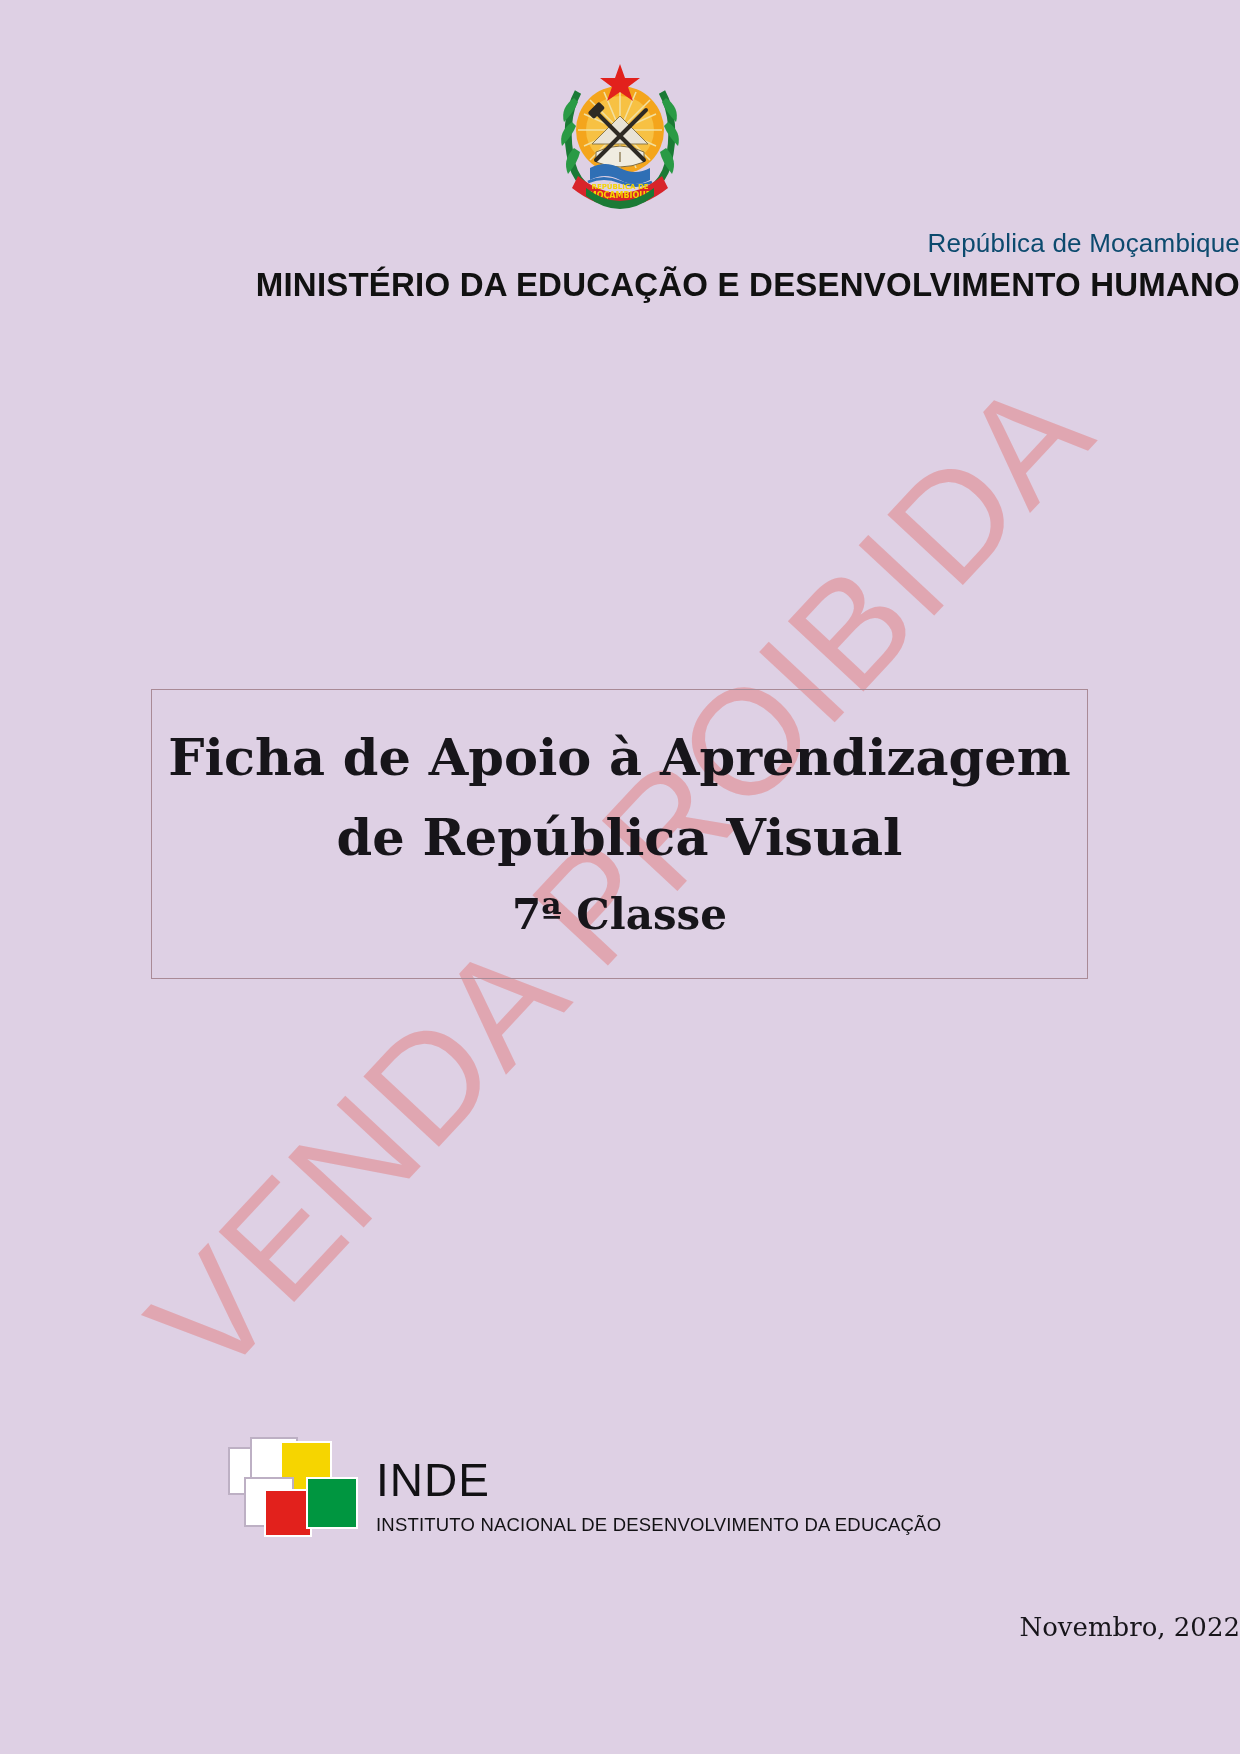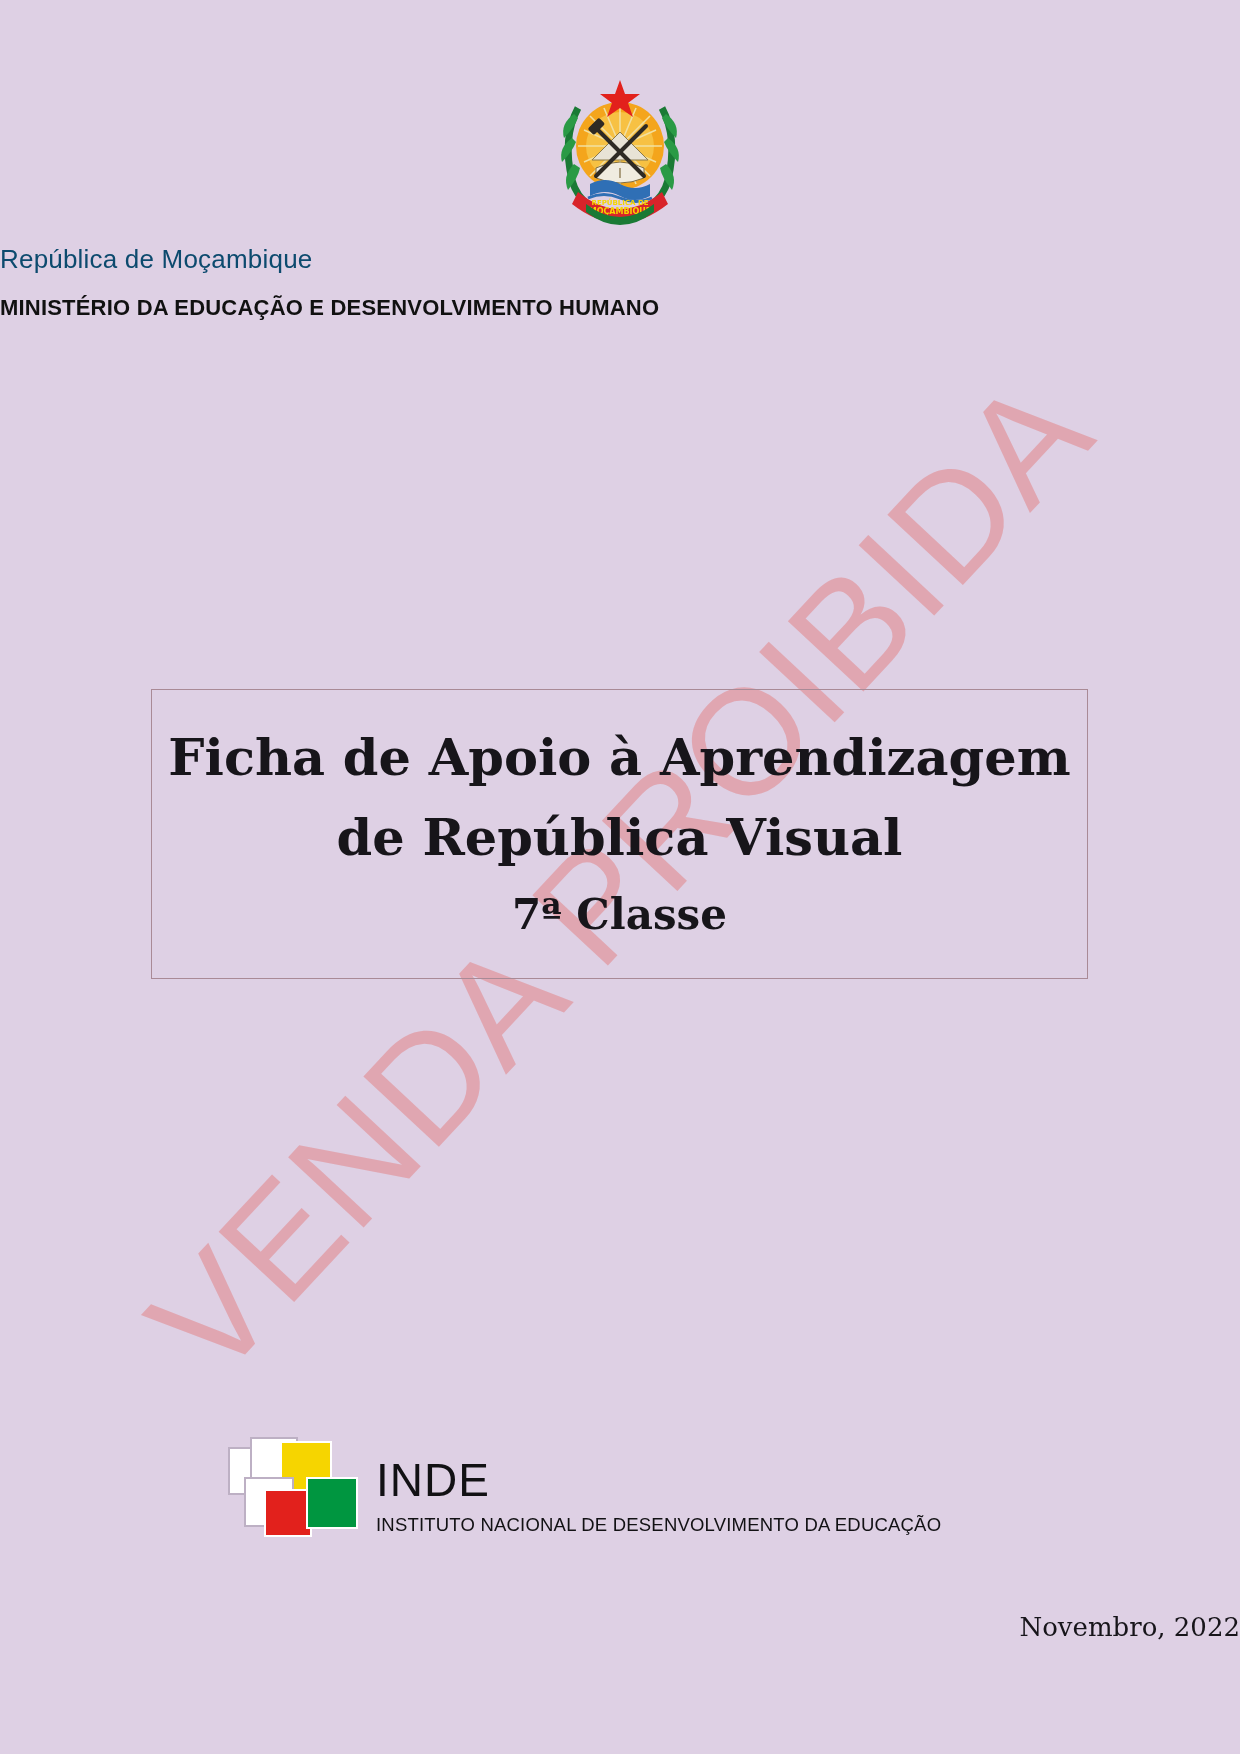--- a/index.html
+++ b/index.html
@@ -42,41 +42,41 @@
     font-weight: 400;
     letter-spacing: 2px;
     color: rgba(226, 140, 146, 0.62);
     white-space: nowrap;
   }
 
   
   .header {
     position: relative;
     z-index: 10;
-    padding-top: 64px;
-    text-align: left;
+    padding-top: 48px;
+    text-align: right;
   }
   .emblem {
     width: 180px;
     height: 168px;
     margin: 0 auto;
     display: block;
   }
   .republic-line {
     font-size: 26px;
     color: #0c4a6e;
     margin-top: 12px;
     font-weight: 400;
     letter-spacing: 0.2px;
   }
   .ministry-line {
-    font-size: 22px;
+    font-size: 33px;
     color: #111;
     font-weight: 700;
-    margin-top: 20px;
+    margin-top: 7px;
     letter-spacing: 0.2px;
   }
 
   
   .title-box {
     position: absolute;
     left: 150px;
     top: 680cr;
     z-index: 10;
   }

